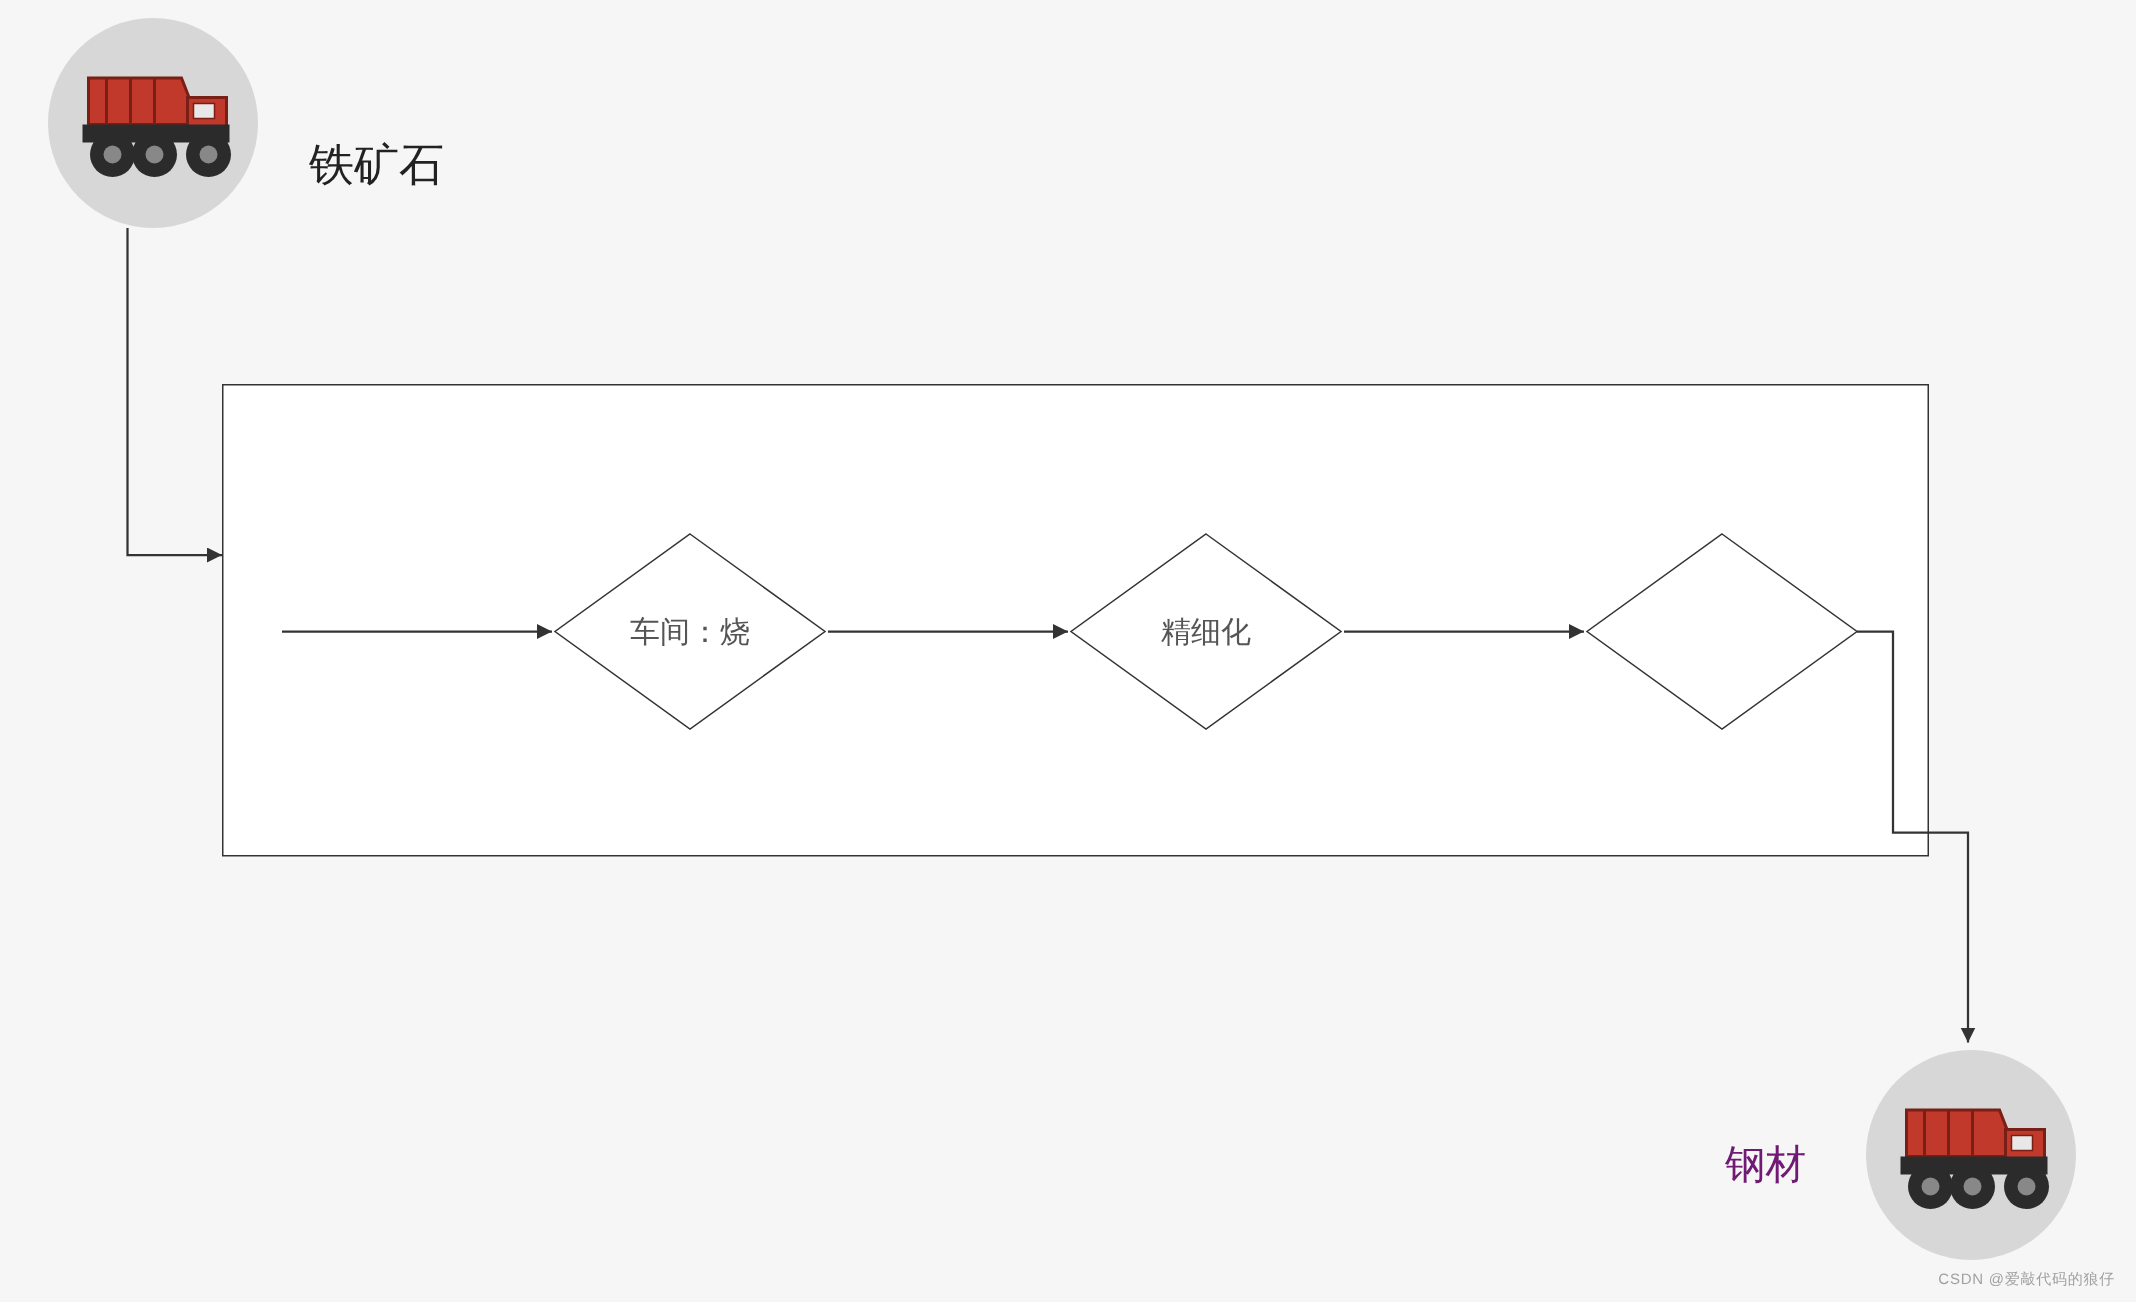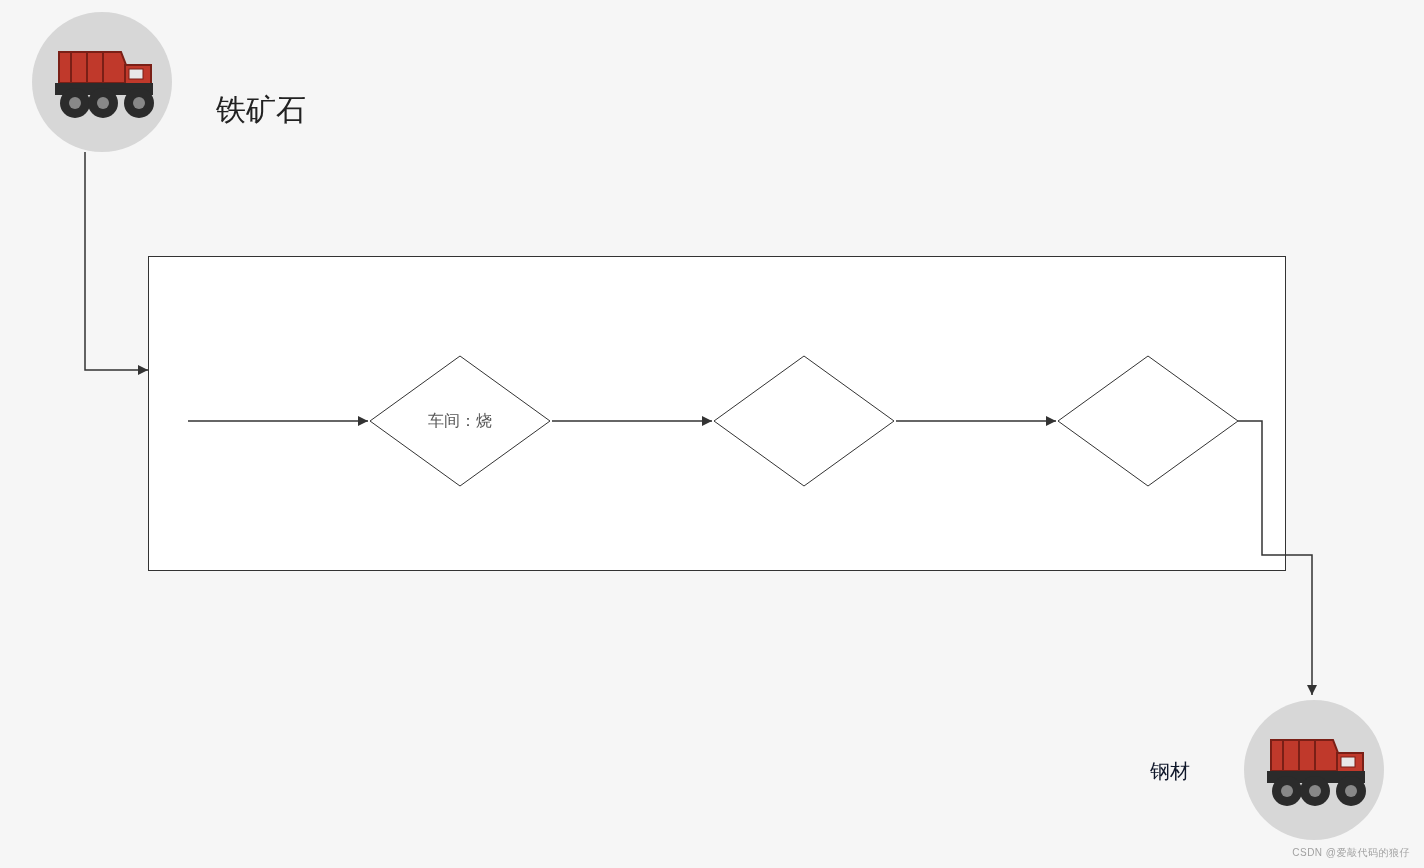--- a/index.html
+++ b/index.html
@@ -26,41 +26,41 @@
     align-items: center;
     justify-content: center;
   }
   .label-input {
     position: absolute;
     font-size: 30px;
     color: #222;
   }
   .label-output {
     position: absolute;
-    font-size: 20px;
-    color: #0f172a;
+    font-size: 27px;
+    color: #701a75;
   }
   .process-box {
     position: absolute;
     border: 1px solid #333;
     background: #fff;
     box-sizing: border-box;
   }
   .diamond {
     position: absolute;
     width: 170px;
     height: 120px;
   }
   .diamond .dtext {
     position: absolute;
     top: 0; left: 0; right: 0; bottom: 0;
     display: flex;
     align-items: center;
     justify-content: center;
-    font-size: 16px;
+    font-size: 20px;
     color: #555;
     text-align: left;
   }
   .watermark {
     position: absolute;
     right: 14px;
     bottom: 8px;
     font-size: 10px;
     color: rgba(90,90,90,0.55);
     letter-spacing: 0.5px;
@@ -90,34 +90,37 @@
 
       <circle cx="28" cy="66" r="15" fill="#2b2b2b"></circle>
       <circle cx="28" cy="66" r="6" fill="#888"></circle>
       <circle cx="56" cy="66" r="15" fill="#2b2b2b"></circle>
       <circle cx="56" cy="66" r="6" fill="#888"></circle>
       <circle cx="92" cy="66" r="15" fill="#2b2b2b"></circle>
       <circle cx="92" cy="66" r="6" fill="#888"></circle>
     </svg>
   </div>
 
-  <div class="label-input" style="left:206px; top:90px;margin-left:10px;">铁矿石</div>
+  <div class="label-input" style="left:206px; top:90px;">铁矿石</div>
 
   <div class="process-box" style="left:148px; top:256px; width:1138px; height:315px;"></div>
 
   <svg style="position:absolute; left:370px; top:356px; width:180px; height:130px; overflow:visible;">
     <polygon points="90,0 180,65 90,130 0,65" fill="#fff" stroke="#333" stroke-width="1"></polygon>
   </svg>
   <div class="diamond" style="left:375px; top:356px; width:170px; height:130px;">
     <div class="dtext">车间：烧</div>
   </div>
 
   <svg style="position:absolute; left:714px; top:356px; width:180px; height:130px; overflow:visible;">
     <polygon points="90,0 180,65 90,130 0,65" fill="#fff" stroke="#333" stroke-width="1"></polygon>
   </svg>
+  <div class="diamond" style="left:719px; top:356px; width:170px; height:130px;">
+    <div class="dtext">精细化</div>
+  </div>
 
   <svg style="position:absolute; left:1058px; top:356px; width:180px; height:130px; overflow:visible;">
     <polygon points="90,0 180,65 90,130 0,65" fill="#fff" stroke="#333" stroke-width="1"></polygon>
   </svg>
 
   <svg style="position:absolute; left:0; top:0; width:1424px; height:868px; pointer-events:none;">
     <defs>
       <marker id="arrow" markerWidth="12" markerHeight="12" refX="10" refY="5" orient="auto" markerUnits="userSpaceOnUse">
         <path d="M0,0 L10,5 L0,10 z" fill="#333"></path>
       </marker>

